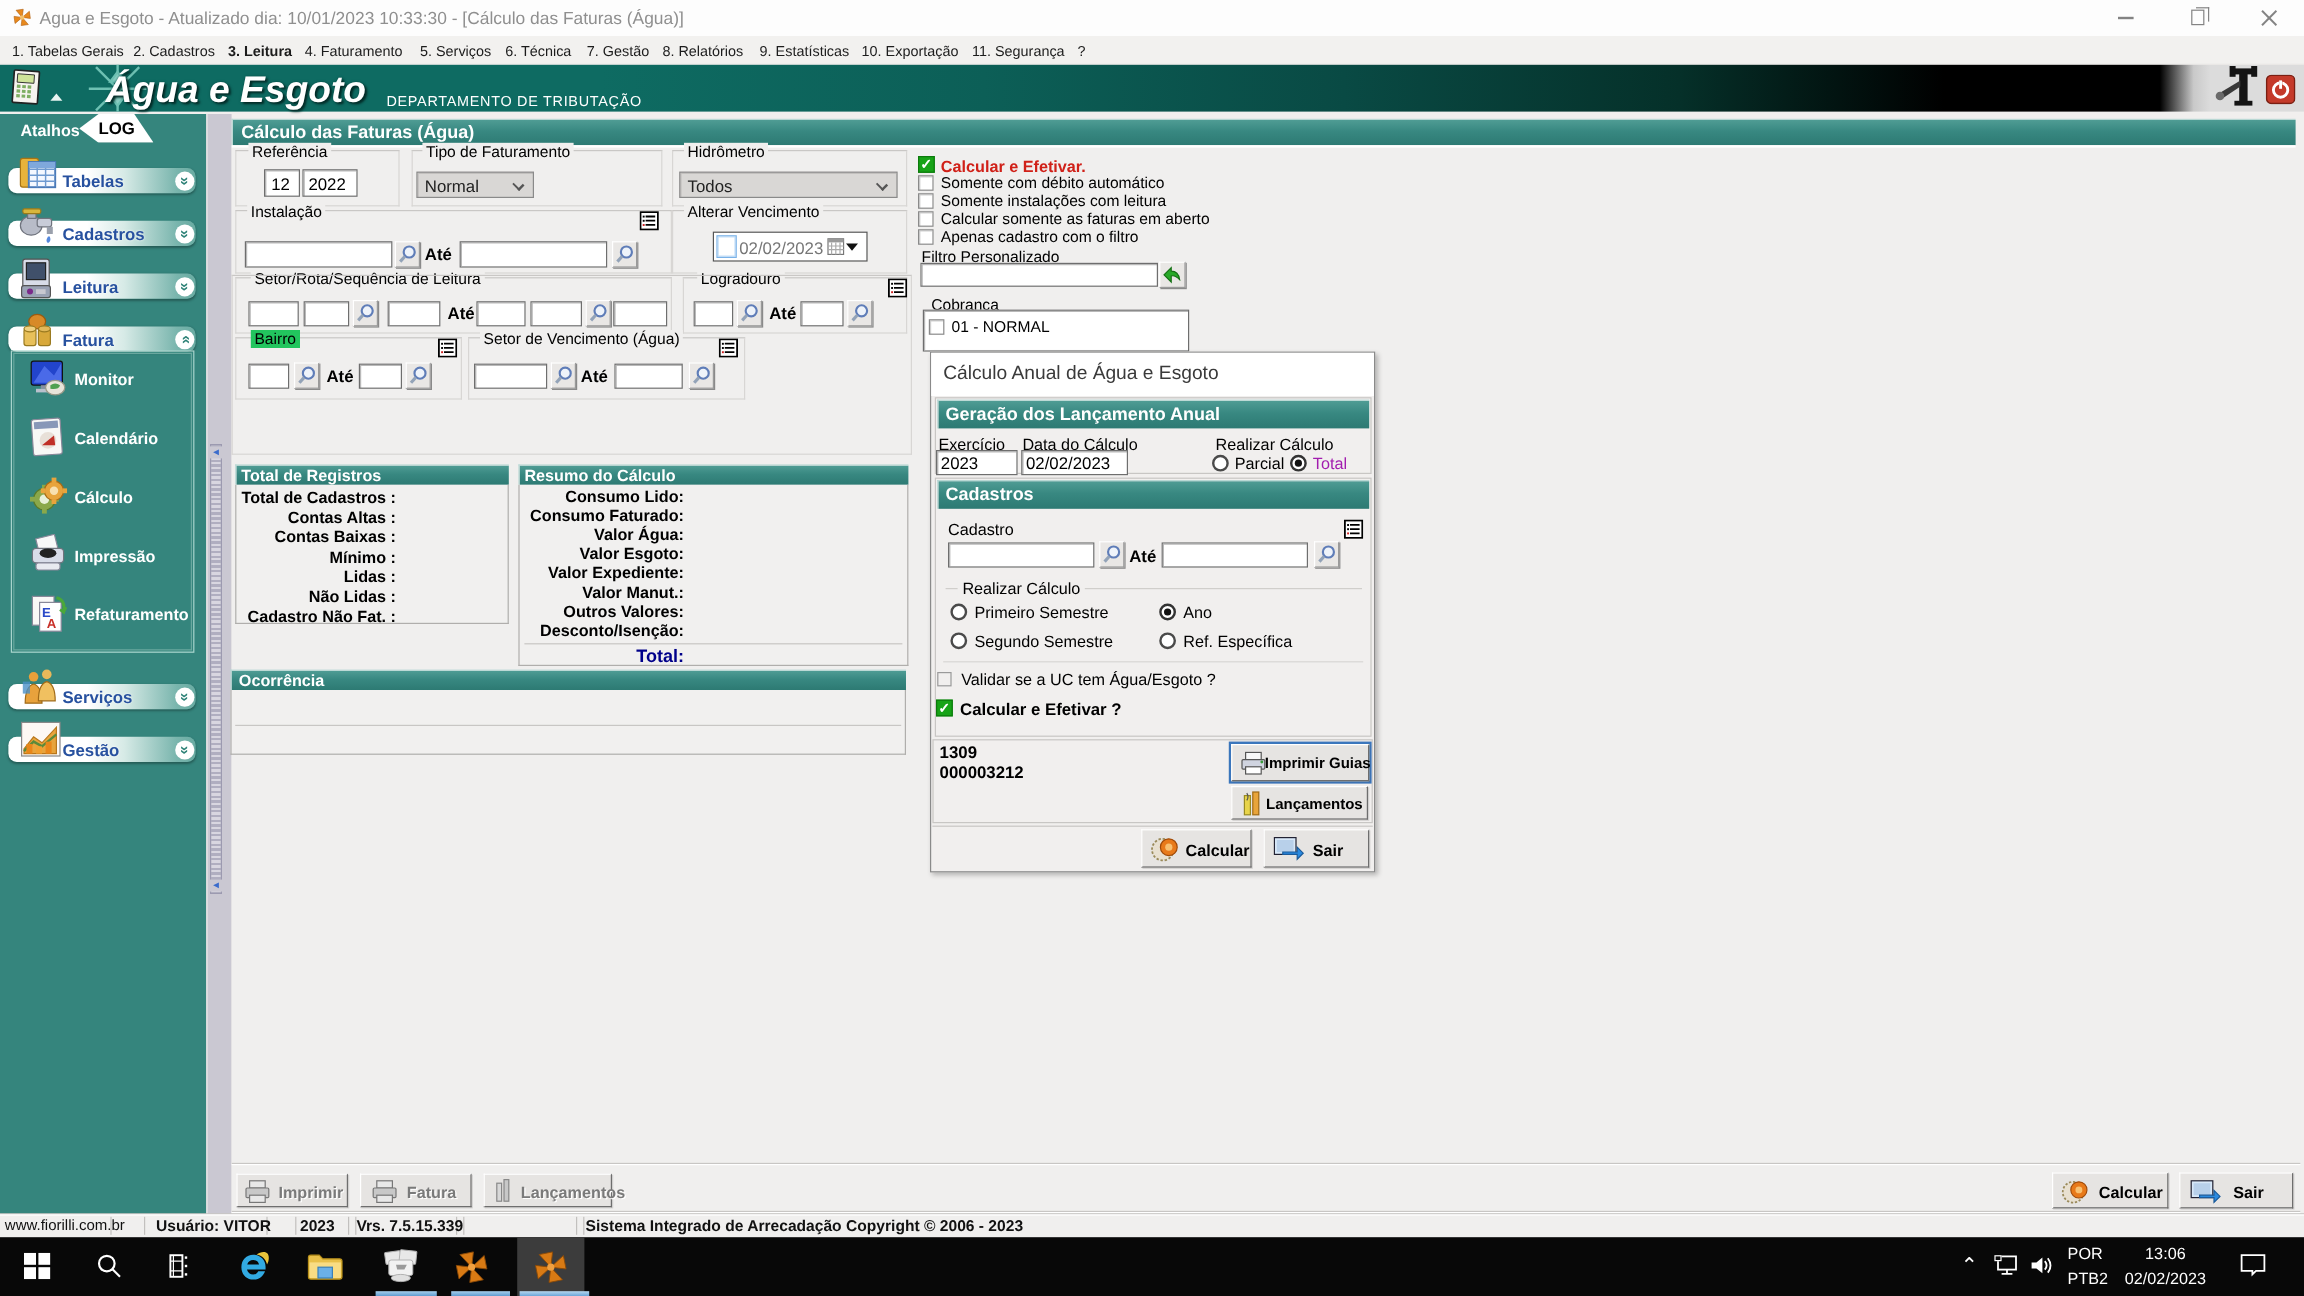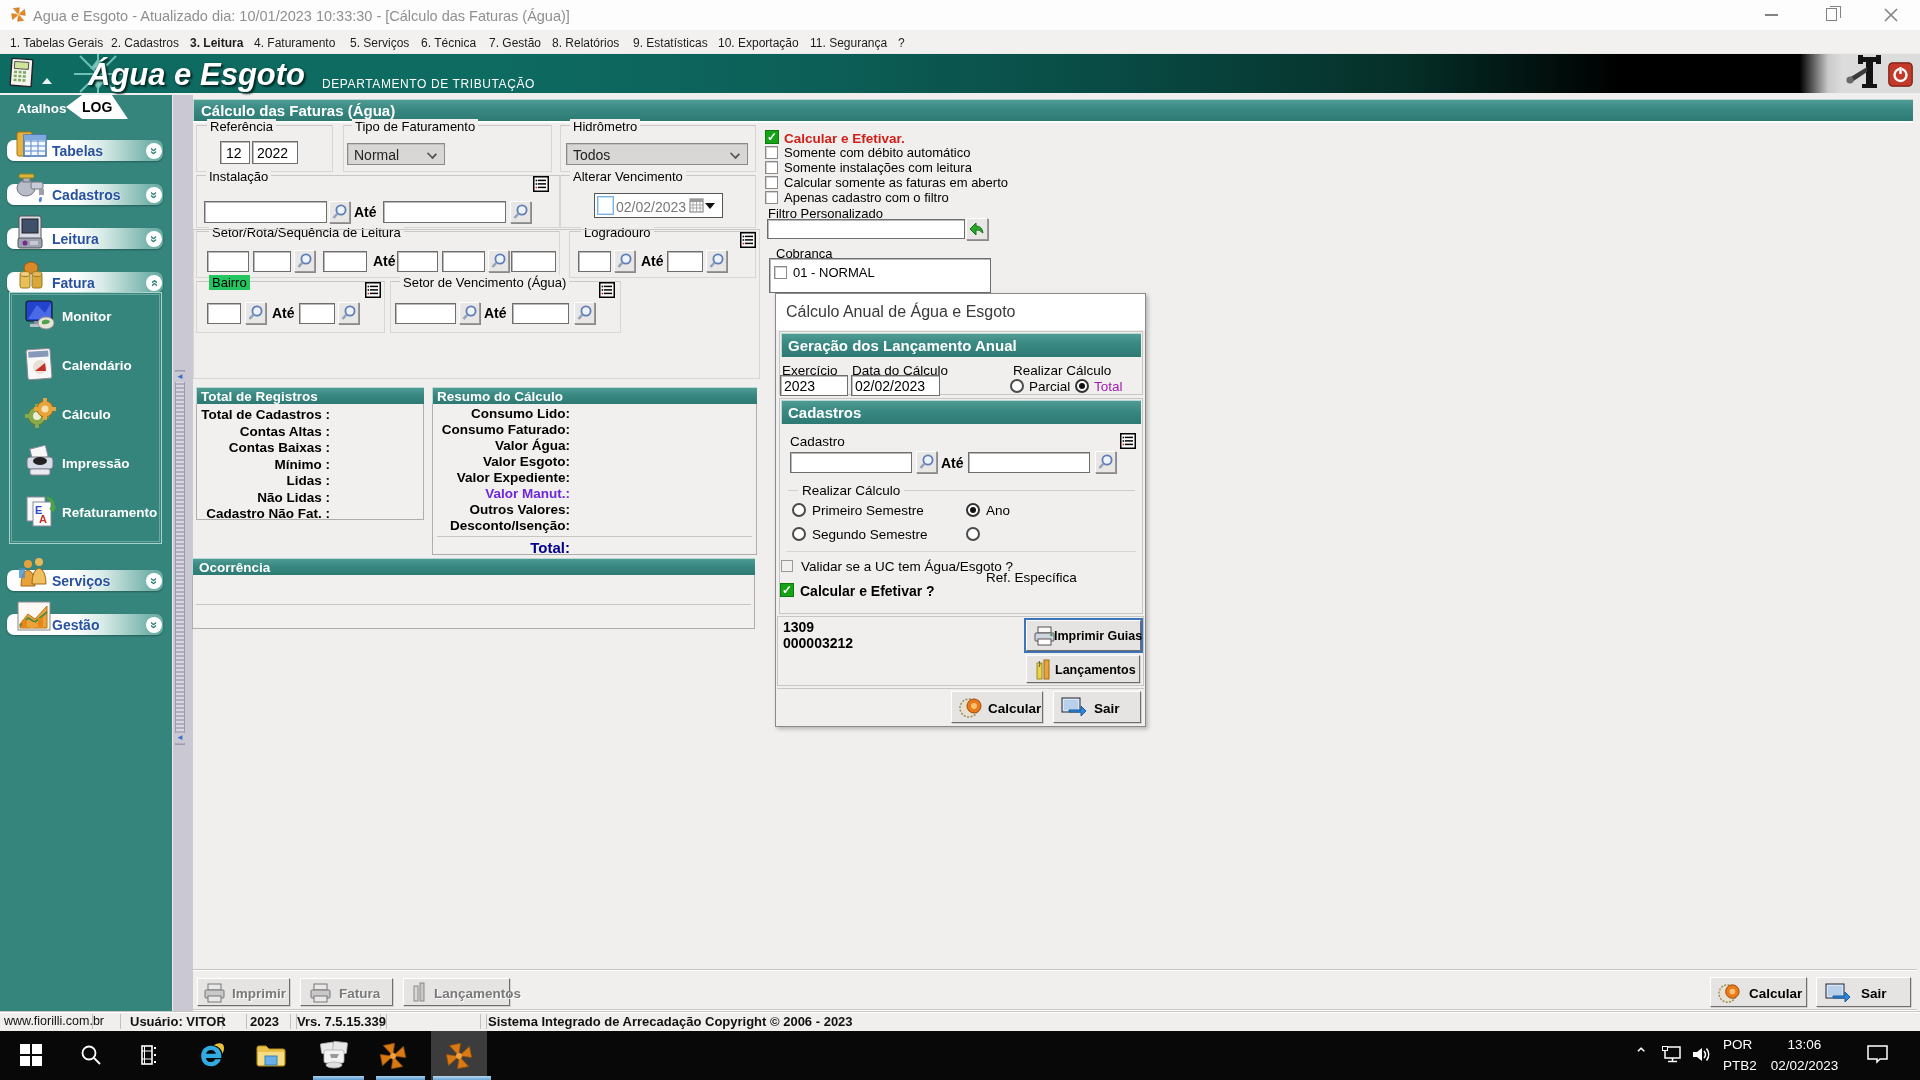--- a/index.html
+++ b/index.html
@@ -420,21 +420,21 @@
 <div class="abs" style="left:100px;top:506.0px;width:230px;text-align:right;font-size:13.5px;font-weight:bold;color:#000">Cadastro Não Fat. :</div>
 <div class="abs hdr" style="left:432px;top:387px;width:325px;height:17px;">
       <span style="position:absolute;left:4px;top:1px;font-size:13.5px">Resumo do Cálculo</span>
     </div>
 <div class="abs" style="left:432px;top:404px;width:325px;height:151px;border:1px solid #b0aeac;border-top:none;background:#f1f0ef"></div>
 <div class="abs" style="left:340px;top:406px;width:230px;text-align:right;font-size:13.5px;font-weight:bold;color:#000">Consumo Lido:</div>
 <div class="abs" style="left:340px;top:422px;width:230px;text-align:right;font-size:13.5px;font-weight:bold;color:#000">Consumo Faturado:</div>
 <div class="abs" style="left:340px;top:438px;width:230px;text-align:right;font-size:13.5px;font-weight:bold;color:#000">Valor Água:</div>
 <div class="abs" style="left:340px;top:454px;width:230px;text-align:right;font-size:13.5px;font-weight:bold;color:#000">Valor Esgoto:</div>
 <div class="abs" style="left:340px;top:470px;width:230px;text-align:right;font-size:13.5px;font-weight:bold;color:#000">Valor Expediente:</div>
-<div class="abs" style="left:340px;top:486px;width:230px;text-align:right;font-size:13.5px;font-weight:bold;color:#6d28d9">Valor Manut.:</div>
+<div class="abs" style="left:340px;top:486px;width:230px;text-align:right;font-size:13.5px;font-weight:bold;color:#000000">Valor Manut.:</div>
 <div class="abs" style="left:340px;top:502px;width:230px;text-align:right;font-size:13.5px;font-weight:bold;color:#000">Outros Valores:</div>
 <div class="abs" style="left:340px;top:518px;width:230px;text-align:right;font-size:13.5px;font-weight:bold;color:#000">Desconto/Isenção:</div>
 <div class="abs" style="left:437px;top:536px;width:315px;height:1px;background:#c8c6c4"></div>
 <div class="abs" style="left:340px;top:539px;width:230px;text-align:right;font-size:15px;font-weight:bold;color:#00008a">Total:</div>
 <div class="abs hdr" style="left:192px;top:558px;width:563px;height:17px;">
       <span style="position:absolute;left:6px;top:1px;font-size:13.5px">Ocorrência</span>
     </div>
 <div class="abs" style="left:192px;top:575px;width:563px;height:54px;border:1px solid #b0aeac;border-top:none;background:#f1f0ef"></div>
 <div class="abs" style="left:196px;top:604px;width:555px;height:1px;background:#c8c6c4"></div>
 <div class="abs" style="left:775px;top:293px;width:371px;height:434px;background:#f1efee;border:1px solid #8a8a8a;box-shadow:2px 2px 4px rgba(0,0,0,0.25)"></div>
@@ -486,21 +486,21 @@
     </div>
 <div class="abs" style="left:788px;top:490px;width:347px;height:62px;border-top:1px solid #d0cecb"></div>
 <div class="abs" style="left:798px;top:483px;font-size:13.5px;color:#000;font-weight:normal;white-space:nowrap;background:#f1efee;padding:0 4px">Realizar Cálculo</div>
 <div class="abs rd" style="left:792px;top:503px;width:14px;height:14px;"></div>
 <div class="abs" style="left:812px;top:503px;font-size:13.5px;color:#000;font-weight:normal;white-space:nowrap;">Primeiro Semestre</div>
 <div class="abs rdon" style="left:966px;top:503px;width:14px;height:14px;"></div>
 <div class="abs" style="left:986px;top:503px;font-size:13.5px;color:#000;font-weight:normal;white-space:nowrap;">Ano</div>
 <div class="abs rd" style="left:792px;top:527px;width:14px;height:14px;"></div>
 <div class="abs" style="left:812px;top:527px;font-size:13.5px;color:#000;font-weight:normal;white-space:nowrap;">Segundo Semestre</div>
 <div class="abs rd" style="left:966px;top:527px;width:14px;height:14px;"></div>
-<div class="abs" style="left:986px;top:527px;font-size:13.5px;color:#000;font-weight:normal;white-space:nowrap;margin-top:43px;">Ref. Específica</div>
+<div class="abs" style="left:986px;top:527px;font-size:13.5px;color:#000;font-weight:normal;white-space:nowrap;">Ref. Específica</div>
 <div class="abs" style="left:786px;top:551px;width:350px;height:1px;background:#d8d6d4"></div>
 <div class="abs" style="left:781px;top:560px;width:12px;height:12px;background:#f1efee;border:1px solid #9a9a9a"></div>
 <div class="abs" style="left:801px;top:559px;font-size:13.5px;color:#000;font-weight:normal;white-space:nowrap;">Validar se a UC tem Água/Esgoto ?</div>
 <div class="abs cbg" style="left:780px;top:583px;width:14px;height:14px;">✓</div>
 <div class="abs" style="left:800px;top:583px;font-size:14px;color:#000;font-weight:bold;white-space:nowrap;">Calcular e Efetivar ?</div>
 <div class="abs" style="left:777px;top:616px;width:367px;height:70px;border:1px solid #c8c6c4"></div>
 <div class="abs" style="left:783px;top:619px;font-size:14px;color:#000;font-weight:bold;white-space:nowrap;">1309</div>
 <div class="abs" style="left:783px;top:635px;font-size:14px;color:#000;font-weight:bold;white-space:nowrap;">000003212</div>
 <div class="abs" style="left:1024px;top:618px;width:119px;height:35px;border:2px solid #3b76bc;background:#e6e4e2"></div>
 <div class="abs b3d" style="left:1026px;top:620px;width:115px;height:31px;">

